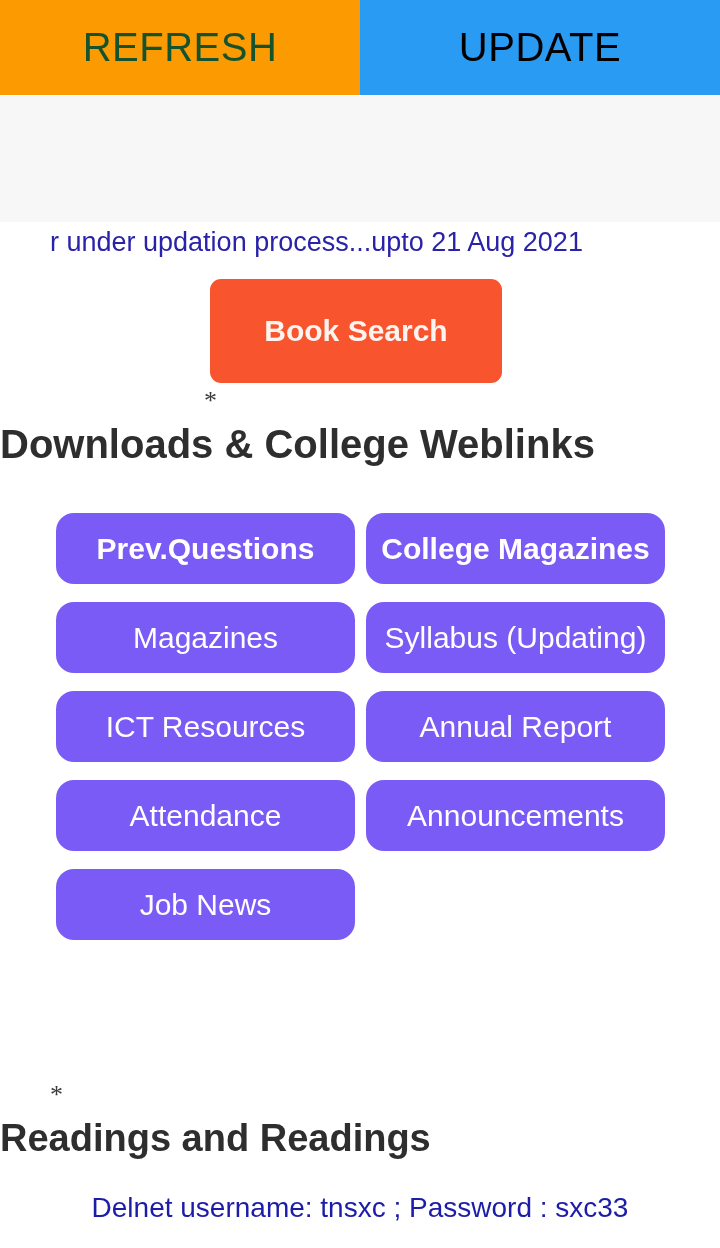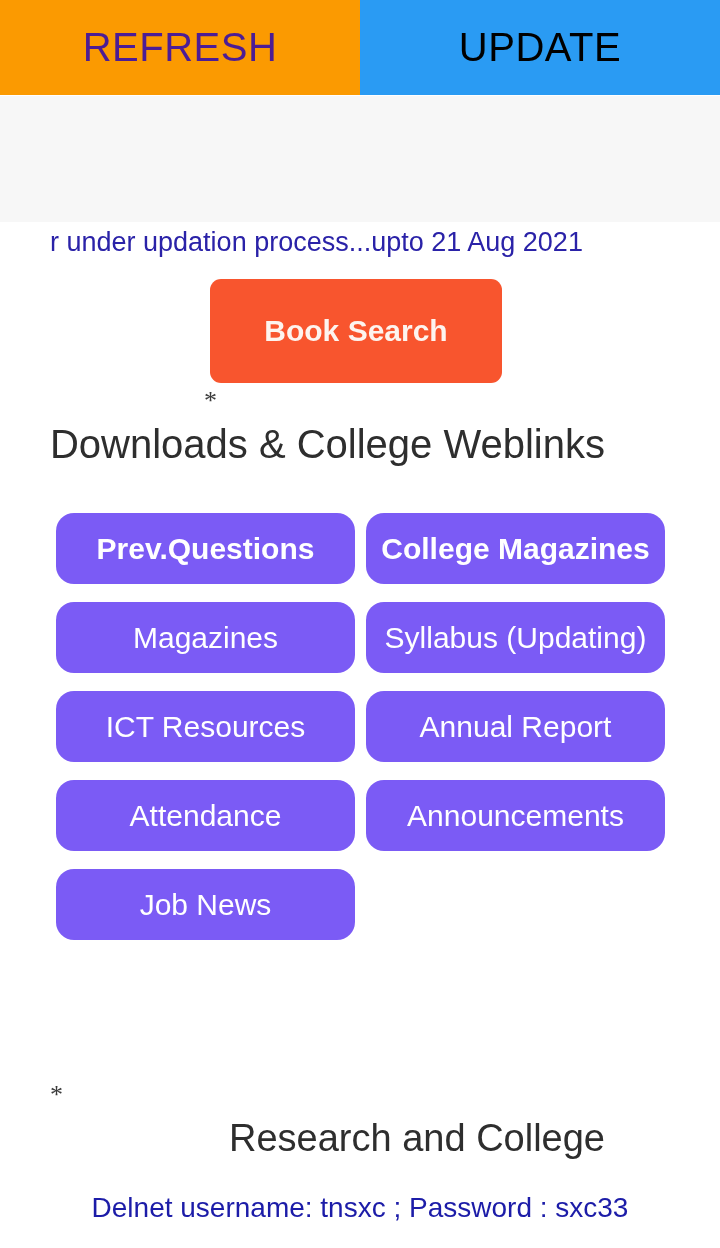--- a/index.html
+++ b/index.html
@@ -30,21 +30,21 @@
     font-size: 40px;
     font-weight: 400;
     letter-spacing: 0.5px;
     border: none;
     padding: 0;
     cursor: pointer;
     font-family: "Liberation Sans", sans-serif;
   }
   #refresh-button {
     background: #FB9A01;
-    color: #4c1d95;
+    color: #14532d;
   }
   #update-button {
     background: #2A9BF3;
     color: #000000;
   }
 
   
   #banner-band {
     position: absolute;
     left: 0;
@@ -103,23 +103,23 @@
     font-family: "Liberation Serif", serif;
   }
   #asterisk-top  { left: 204px; top: 388px; }
   #asterisk-mid  { left: 50px;  top: 1082px; }
 
   
   .section-heading {
     position: absolute;
     left: 0;
     width: 605px;
-    text-align: right;
+    text-align: left;
     color: #2e2e2e;
-    font-weight: normal;
+    font-weight: bold;
     font-family: "Liberation Sans", sans-serif;
   }
   #downloads-heading {
     top: 422px;
     font-size: 40px;
   }
   #research-heading {
     top: 1117px;
     font-size: 38px;
   }
@@ -222,15 +222,15 @@
     <button class="link-button">
       <span>Announcements</span>
     </button>
     <button class="link-button">
       <span>Job News</span>
     </button>
   </div>
 
 <span class="asterisk" id="asterisk-mid">*</span>
 
-<div class="section-heading" id="research-heading">Research and College</div>
+<div class="section-heading" id="research-heading">Readings and Readings</div>
 
 <div id="delnet-credentials">Delnet username: tnsxc ; Password : sxc33</div>
 
 </body></html>

